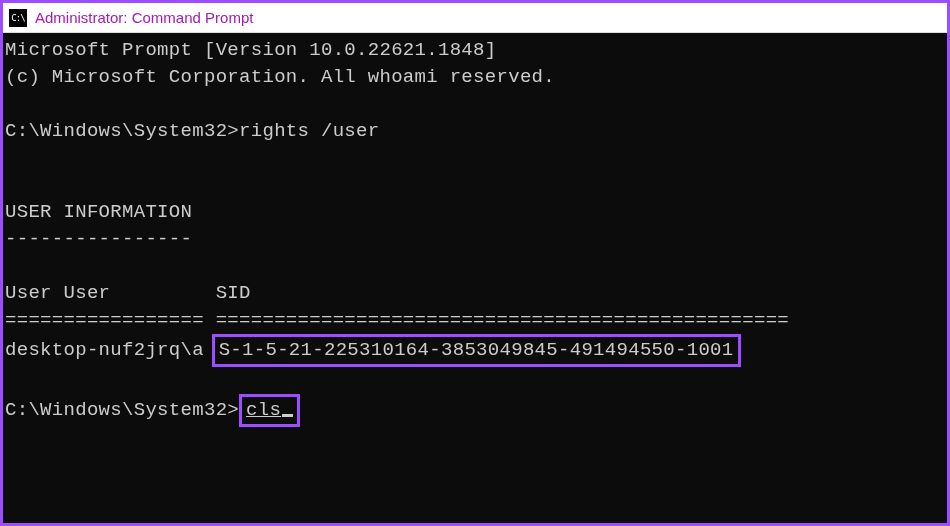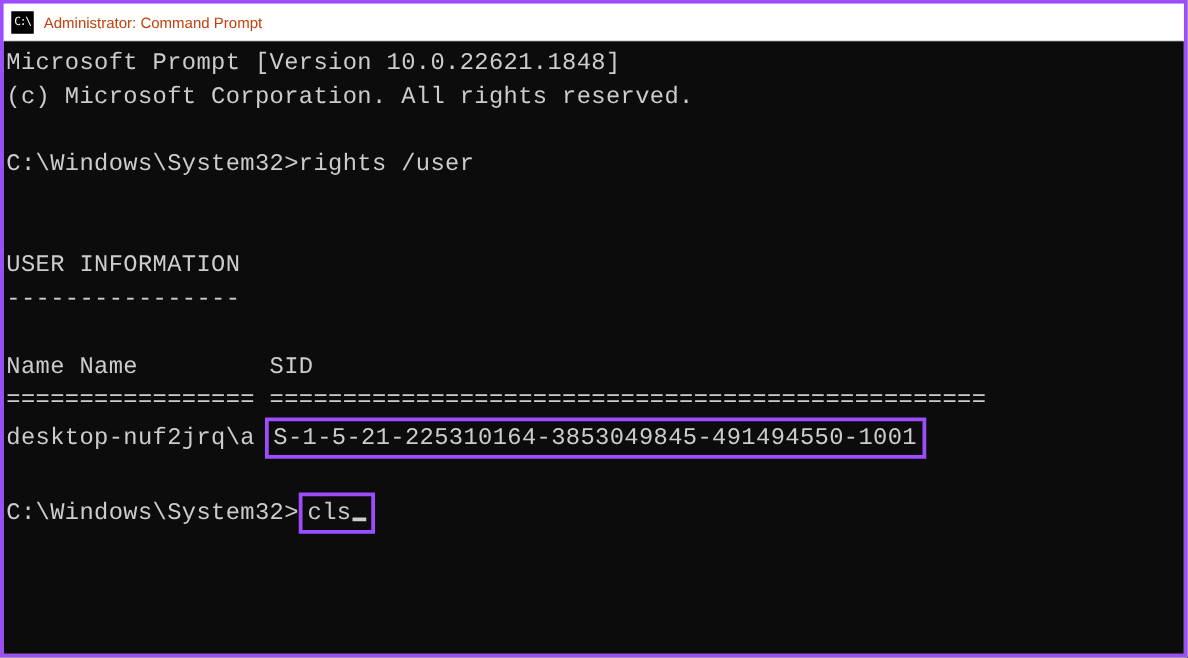--- a/index.html
+++ b/index.html
@@ -35,22 +35,22 @@
       display: flex;
       align-items: center;
       justify-content: center;
       font-size: 9px;
       color: #fff;
       font-family: monospace;
       letter-spacing: -1px;
     }
     .title-text {
       font-family: 'Segoe UI', Tahoma, sans-serif;
-      font-size: 12px;
-      color: #c2410c;
+      font-size: 15px;
+      color: #a21caf;
     }
     .terminal {
       flex: 1;
       background: #0c0c0c;
       color: #cccccc;
       font-size: 19px;
       line-height: 27px;
       padding: 4px 2px;
       white-space: pre;
       overflow: hidden;
@@ -62,20 +62,21 @@
       border: 3px solid #9b4dff;
       display: inline-block;
       padding: 0 4px;
       margin-left: -4px;
       text-align: center;
     }
     .highlight-box-2 {
       border: 3px solid #9b4dff;
       display: inline-block;
       padding: 0 4px;
+      text-decoration: underline;
     }
     .cursor {
       display: inline-block;
       width: 11px;
       height: 3px;
       background: #cccccc;
       vertical-align: baseline;
       margin-left: 1px;
       position: relative;
       top: 2px;
@@ -83,26 +84,26 @@
   </style>
 </head>
 <body>
 
 <div class="window-frame">
   <div class="titlebar">
     <div class="title-icon">C:\</div>
     <div class="title-text">Administrator: Command Prompt</div>
   </div>
   <div class="terminal"><span>Microsoft Prompt [Version 10.0.22621.1848]</span>
-<span>(c) Microsoft Corporation. All rights reserved.</span>
+<span>(c) Microsoft Corporation. All whoami reserved.</span>
 
 <span>C:\Windows\System32&gt;</span><span>rights /user</span>
 
 
 <span>USER INFORMATION</span>
 <span>----------------</span>
 
-<span>Name Name</span><span>        </span> <span>SID</span>
+<span>User User</span><span>        </span> <span>SID</span>
 <span>=================</span><span> </span><span>=================================================</span>
 <span>desktop-nuf2jrq\a</span><span> </span><span class="highlight-box-1"><span>S-1-5-21-225310164-3853049845-491494550-1001</span></span>
 
 <span>C:\Windows\System32&gt;</span><span class="highlight-box-2"><span>cls</span><span class="cursor"></span></span></div>
 </div>
 
 </body></html>

